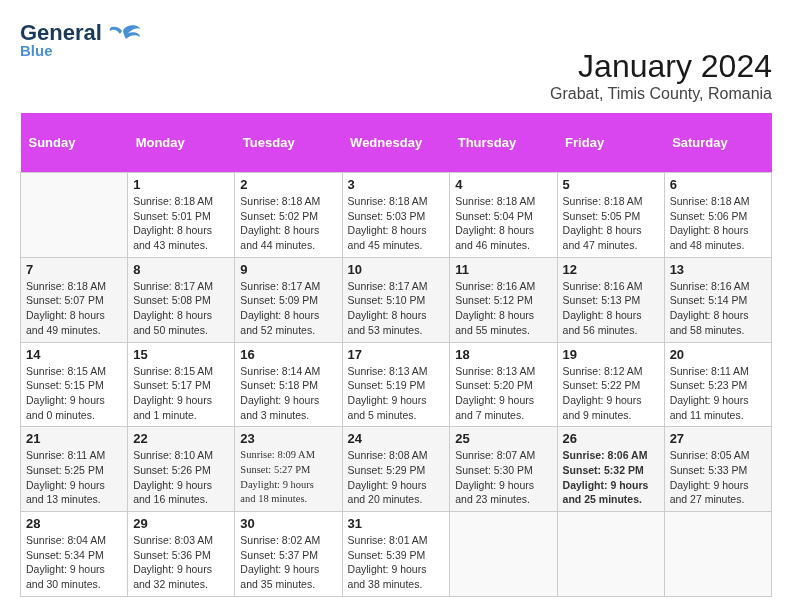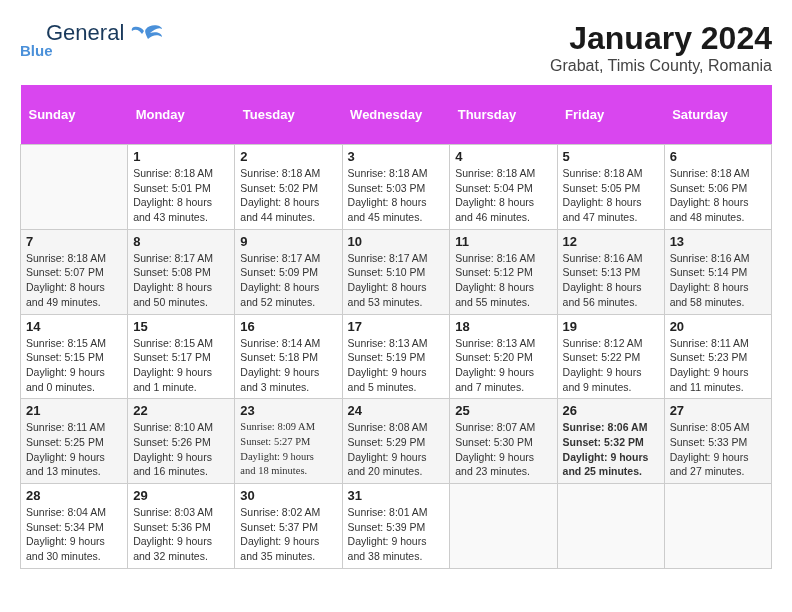--- a/index.html
+++ b/index.html
@@ -24,22 +24,23 @@
     .logo-row {
       display: flex;
       align-items: center;
       gap: 2px;
     }
     .title-block {
       text-align: right;
     }
     .title-block h1 {
       font-size: 32px;
-      font-weight: bold;
+      font-weight: normal;
       color: #1a1a1a;
+      margin-top: 28px;
     }
     .title-block h2 {
       font-size: 16px;
       font-weight: normal;
       color: #444;
     }
     table {
       width: 100%;
       border-collapse: collapse;
       font-size: 11px;
@@ -78,21 +79,21 @@
       background: #f9f9f9 !important;
     }
     thead th:first-child { border-radius: 0; }
   </style>
 </head>
 <body>
 
 <div class="header">
   <div class="logo">
     <div class="logo-row">
-      <div style="font-size:22px;font-weight:normal;color:#1a3a5c;margin-left:26px;">General</div>
+      <div style="font-size:22px;font-weight:bold;color:#1a3a5c;">General</div>
       <svg width="36" height="24" viewBox="0 0 36 24" style="margin-left:2px;">
         <path d="M18 8 C22 2, 34 4, 34 8 C30 6, 26 9, 22 12 C28 10, 34 12, 34 16 C30 13, 24 14, 20 18 C18 14, 16 10, 18 8Z" fill="#4a90d9"></path>
         <path d="M16 10 C12 4, 2 5, 4 10 C8 7, 12 10, 14 13Z" fill="#4a90d9"></path>
       </svg>
     </div>
     <div style="font-size:15px;font-weight:bold;color:#4a90d9;margin-top:-4px;">Blue</div>
   </div>
   <div class="title-block">
     <h1>January 2024</h1>
     <h2>Grabat, Timis County, Romania</h2>

